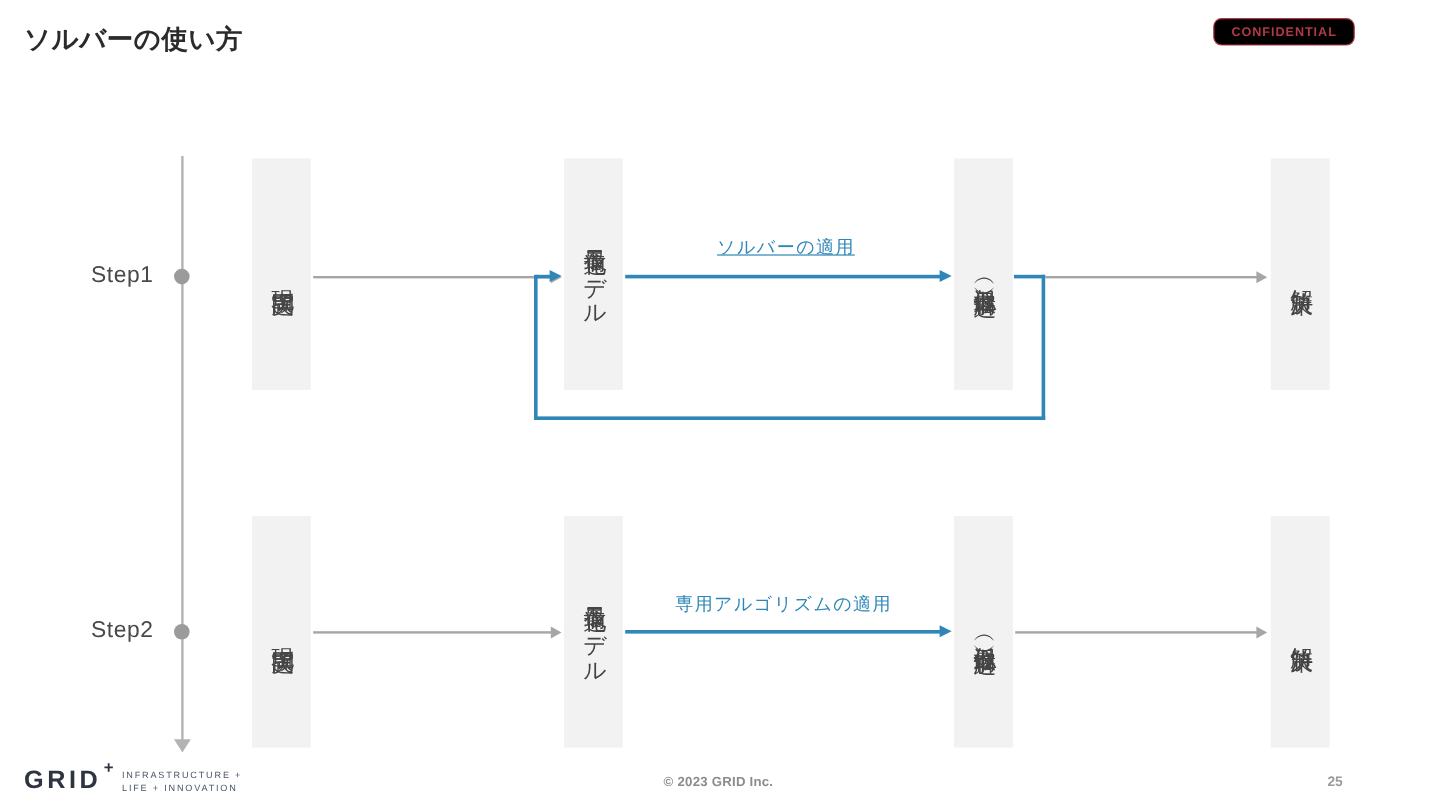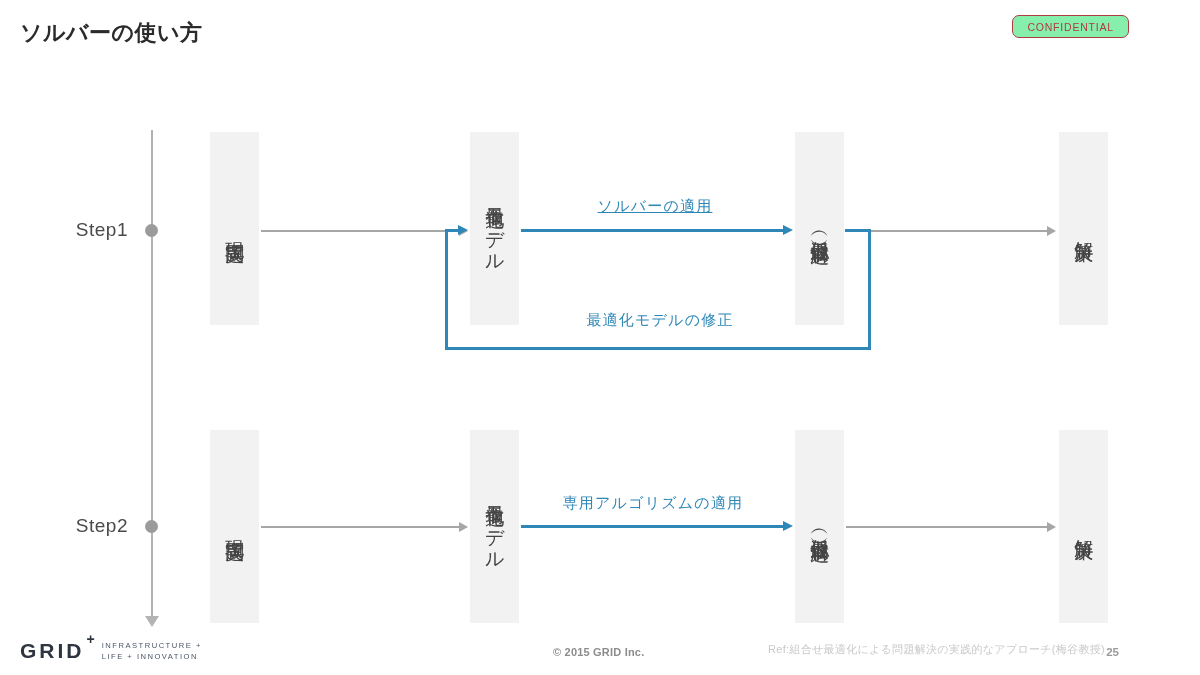--- a/index.html
+++ b/index.html
@@ -42,22 +42,23 @@
   #confidential-badge {
     position: absolute;
     right: 12px;
     top: 15px;
     border: 1.4px solid #b03a44;
     border-radius: 7px;
     color: #b03a44;
     font-size: 10.5px;
     letter-spacing: 0.8px;
     padding: 5px 14px 4px 14px;
-    background: #86efac;
-    white-space: nowrap;
+    background: #000000;
+    white-space: nowrap;
+    font-weight: bold;
   }
 
   
   .timeline-line {
     position: absolute;
     left: 151px;
     width: 2px;
     background: #b3b3b3;
   }
   .timeline-arrowhead {
@@ -232,21 +233,20 @@
   <div class="blue-line" style="left:521px; top:228.5px; width:263px; height:3px;"></div>
   <div class="blue-arrowhead" style="left:783px; top:224.5px;"></div>
   <div class="blue-label" style="left:575px; top:197px; width:160px;text-decoration:underline;">ソルバーの適用</div>
 
   <div class="blue-line" style="left:845px; top:229px; width:26px; height:3px;"></div>
   <div class="blue-line" style="left:868px; top:229px; width:3px; height:121px;"></div>
   <div class="blue-line" style="left:445px; top:347px; width:426px; height:3px;"></div>
   <div class="blue-line" style="left:445px; top:229px; width:3px; height:121px;"></div>
   <div class="blue-line" style="left:447px; top:229px; width:13px; height:3px;"></div>
   <div class="blue-arrowhead" style="left:458px; top:225px;"></div>
-  <div class="blue-label" style="left:555px; top:311px; width:210px;">最適化モデルの修正</div>
 
   <div class="gray-line" style="left:871px; top:230px; width:177px;"></div>
   <div class="gray-arrowhead" style="left:1047px; top:226px;"></div>
 
   <div class="vbox" style="left:210px; top:430px; width:49px; height:193px;">
     <span class="vtext">現実問題</span>
   </div>
   <div class="vbox" style="left:470px; top:430px; width:49px; height:193px;">
     <span class="vtext">最適化モデル</span>
   </div>
@@ -268,17 +268,16 @@
   <div class="gray-arrowhead" style="left:1047px; top:522px;"></div>
 
   <div id="logo">
     <span id="logo-word">GRID</span>
     <span id="logo-plus">+</span>
     <span id="logo-tagline">
       <div>INFRASTRUCTURE +</div>
       <div>LIFE + INNOVATION</div>
     </span>
   </div>
-  <div id="copyright">© 2015 GRID Inc.</div>
-  <div id="reference">Ref:組合せ最適化による問題解決の実践的なアプローチ(梅谷教授)</div>
+  <div id="copyright">© 2023 GRID Inc.</div>
   <div id="page-number">25</div>
 
 </div>
 
 </body></html>

